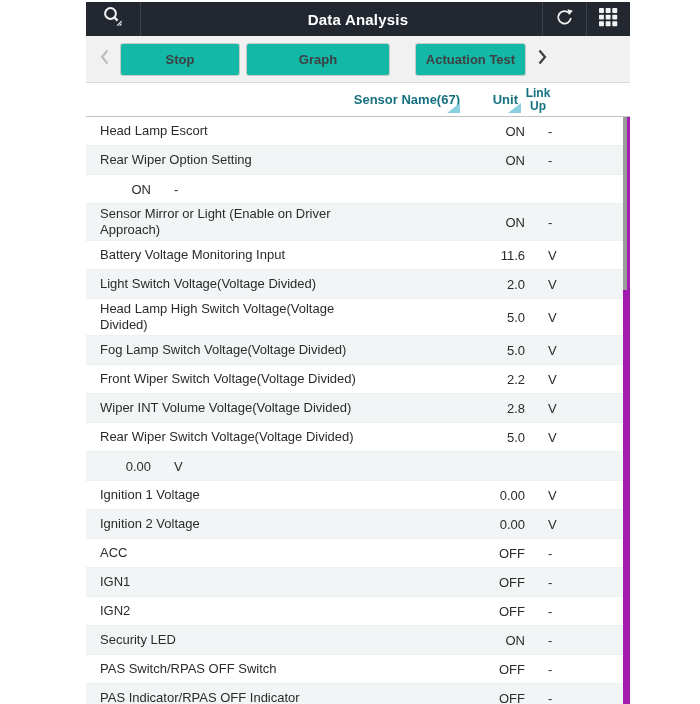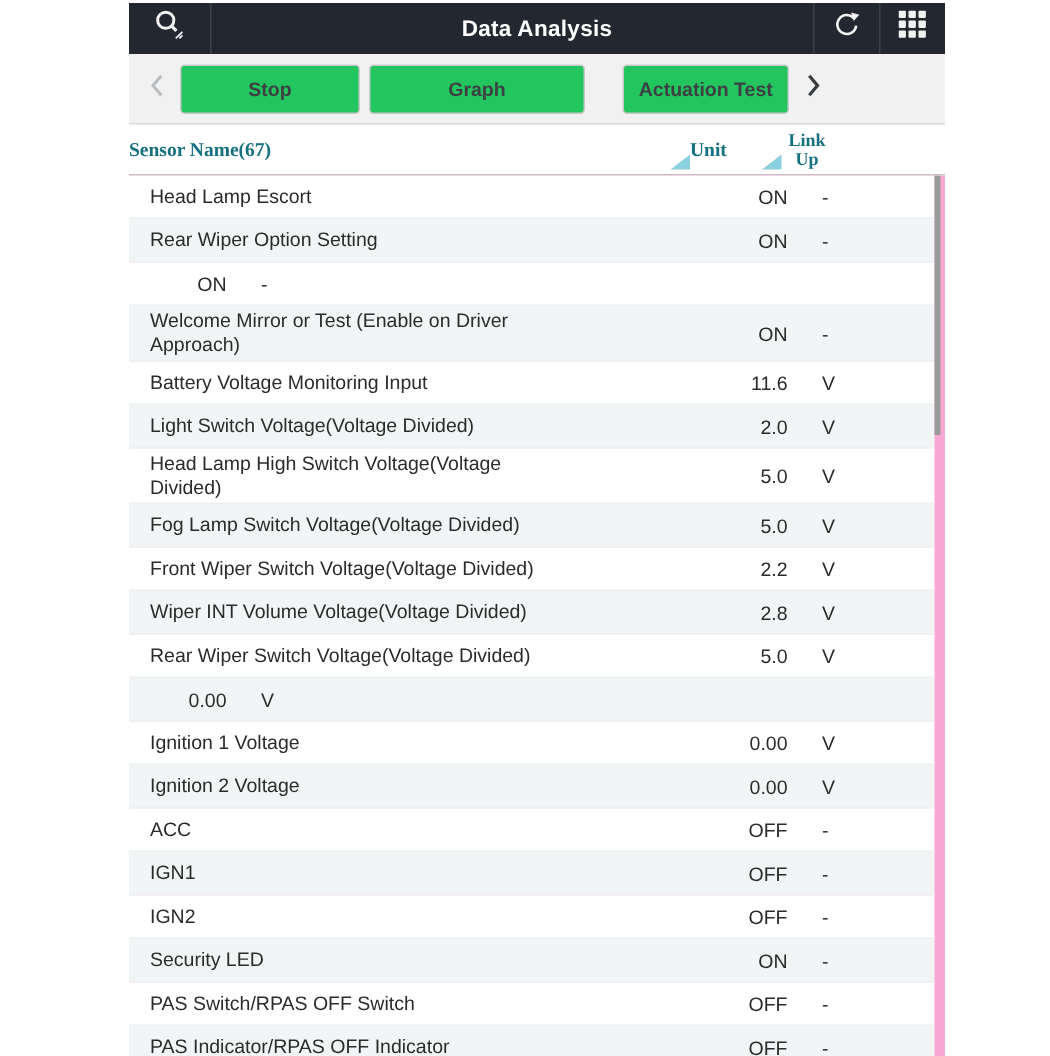--- a/index.html
+++ b/index.html
@@ -12,40 +12,40 @@
   .tb-title{position:absolute;left:0;right:0;top:0;bottom:0;display:flex;align-items:center;justify-content:center;
             color:#ffffff;font-weight:bold;font-size:15px;letter-spacing:.2px;pointer-events:none;}
   .tb-cell{position:relative;display:flex;align-items:center;justify-content:center;z-index:2;}
   .tb-left{width:54px;border-right:1px solid #3b414b;}
   .tb-spacer{flex:1;}
   .tb-r{width:43px;border-left:1px solid #3b414b;}
 
   
   .toolbar{height:46px;background:var(--toolbar-bg,#f1f1f2);display:flex;align-items:center;padding:0 9px;gap:6px;box-sizing:border-box;}
   .chev{width:19px;height:33px;display:flex;align-items:center;justify-content:center;}
-  .btn{height:33px;background:#22c55e;border:1px solid var(--button-border,#c9c9c9);border-radius:3px;
+  .btn{height:33px;background:#14b8a6;border:1px solid var(--button-border,#c9c9c9);border-radius:3px;
        font-weight:bold;font-size:13px;color:var(--button-text,#3d4043);
        display:flex;align-items:center;justify-content:center;box-sizing:border-box;}
   .btn-stop{width:120px;} .btn-graph{width:144px;} .btn-sel{width:103px;} .btn-act{width:111px;margin-left:19px;}
 
   
   .thead{height:33px;background:#ffffff;border-top:1px solid #dadada;border-bottom:1px solid #c3c3c3;
          display:flex;align-items:stretch;color:var(--accent,#15707f);font-weight:bold;font-size:13px;}
-  .th{position:relative;display:flex;align-items:center;justify-content:flex-start;text-align:center;font-family:Liberation Serif, serif;}
+  .th{position:relative;display:flex;align-items:center;justify-content:flex-end;text-align:center;}
   .th-name{width:374px;}
   .th-value{width:68px;}
   .th-unit{width:58px;}
   .th-linkup{width:40px;font-size:12px;line-height:13px;white-space:pre-line;}
   .sort-tri{position:absolute;bottom:3px;width:0;height:0;
             border-left:13px solid transparent;border-bottom:10px solid var(--sort-indicator,#8ad0df);}
   .tri-name{right:0;}
   .tri-unit{right:-3px;}
 
   
-  .tbody{position:relative;height:587px;overflow:hidden;background:#f9a8d4;}
+  .tbody{position:relative;height:587px;overflow:hidden;background:#a21caf;}
   .row{width:537px;min-height:29px;box-sizing:border-box;display:flex;align-items:center;
        border-bottom:1px solid #edf0f1;font-size:13px;color:var(--row-text,#2b2b2b);background:#ffffff;}
   .row.alt{background:var(--alt-row-bg,#f2f5f6);}
   .c-name{width:374px;box-sizing:border-box;padding:2px 84px 2px 14px;line-height:16px;white-space:pre-line;}
   .c-value{width:68px;box-sizing:border-box;text-align:right;padding-right:3px;}
   .c-unit{width:58px;box-sizing:border-box;padding-left:20px;}
   .c-link{flex:1;}
   .scroll-thumb{position:absolute;left:537px;top:0;width:4px;height:173px;background:var(--scrollbar,#9b9b9b);}
 </style>
 </head>
@@ -141,21 +141,21 @@
     <div class="c-link"></div>
   </div>
 
   <div class="row">
     <div class="c-value">ON</div>
     <div class="c-unit">-</div>
     <div class="c-link"></div>
   </div>
 
   <div class="row alt">
-    <div class="c-name">Welcome Mirror or Test (Enable on Driver
+    <div class="c-name">Sensor Mirror or Light (Enable on Driver
 Approach)</div>
     <div class="c-value">ON</div>
     <div class="c-unit">-</div>
     <div class="c-link"></div>
   </div>
 
   <div class="row">
     <div class="c-name">Battery Voltage Monitoring Input</div>
     <div class="c-value">11.6</div>
     <div class="c-unit">V</div>

